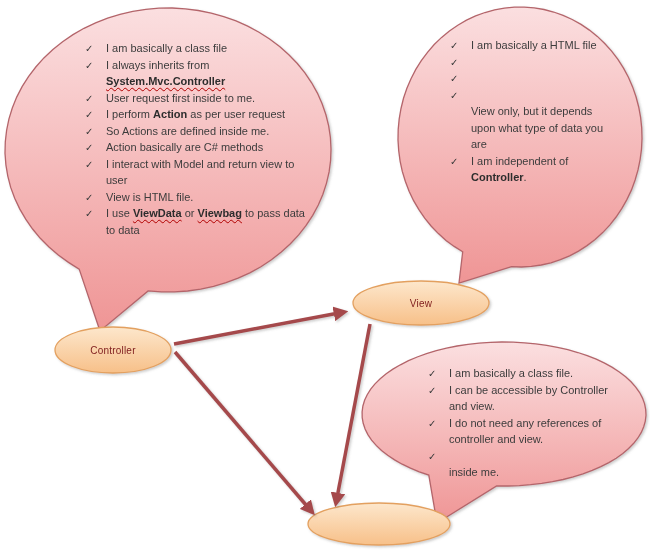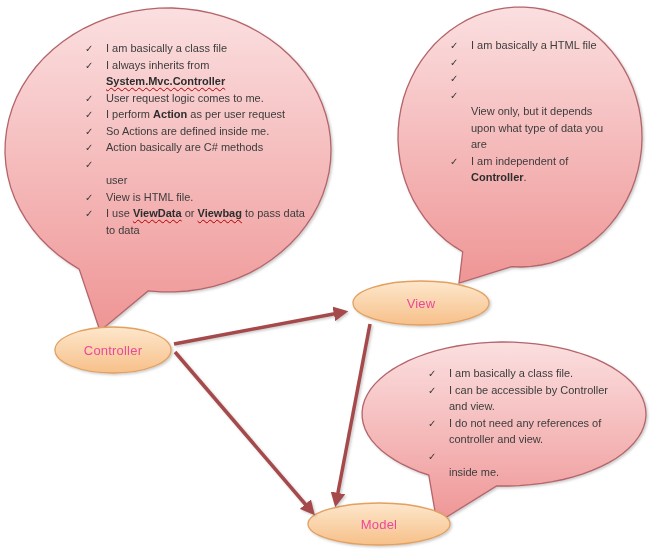--- a/index.html
+++ b/index.html
@@ -9,21 +9,21 @@
   }
   #diagram-svg{position:absolute;left:0;top:0;}
   .list{position:absolute;font-size:11px;line-height:16.5px;color:#3c3c3c;}
   .bullet{display:flex;align-items:flex-start;}
   .check{flex:0 0 21px;font-size:10px;color:#3a3a3a;transform:translateY(1px);}
   .btext{flex:1 1 auto;}
   .b{font-weight:bold;color:#2d2d2d;}
   .u{text-decoration:underline wavy #b00000 1px;text-underline-offset:2px;}
   .node-label{
     position:absolute;display:flex;align-items:center;justify-content:center;
-    font-size:13px;color:#ec4899;letter-spacing:.2px;
+    font-size:10px;color:#7f1d1d;letter-spacing:.2px;
   }
   #controller-label{left:55px;top:327px;width:116px;height:46px;}
   #view-label{left:353px;top:281px;width:136px;height:44px;}
   #model-label{left:308px;top:503px;width:142px;height:42px;}
   #controller-list{left:85px;top:40px;width:238px;}
   #view-list{left:450px;top:37px;width:185px;}
   #model-list{left:428px;top:365px;width:212px;}
 </style>
 </head>
 <body>
@@ -67,37 +67,37 @@
       <div class="bullet">
         <span class="check">✓</span>
         <span class="btext"><span>I am basically a class file</span></span>
       </div>
       <div class="bullet">
         <span class="check">✓</span>
         <span class="btext"><span>I always inherits from</span><br><span class="b u">System.Mvc.Controller</span></span>
       </div>
       <div class="bullet">
         <span class="check">✓</span>
-        <span class="btext"><span>User request logic comes to me.</span></span>
+        <span class="btext"><span>User request first inside to me.</span></span>
       </div>
       <div class="bullet">
         <span class="check">✓</span>
         <span class="btext"><span>I perform </span><span class="b">Action</span><span> as per user request</span></span>
       </div>
       <div class="bullet">
         <span class="check">✓</span>
         <span class="btext"><span>So Actions are defined inside me.</span></span>
       </div>
       <div class="bullet">
         <span class="check">✓</span>
         <span class="btext"><span>Action basically are C# methods</span></span>
       </div>
       <div class="bullet">
         <span class="check">✓</span>
-        <span class="btext"><br><span>user</span></span>
+        <span class="btext"><span>I interact with Model and return view to</span><br><span>user</span></span>
       </div>
       <div class="bullet">
         <span class="check">✓</span>
         <span class="btext"><span>View is HTML file.</span></span>
       </div>
       <div class="bullet">
         <span class="check">✓</span>
         <span class="btext"><span>I use </span><span class="b u">ViewData</span><span> or </span><span class="b u">Viewbag</span><span> to pass data</span><br><span>to data</span></span>
       </div>
     </div>
@@ -135,15 +135,14 @@
         <span class="btext"><span>I do not need any references of</span><br><span>controller and view.</span></span>
       </div>
       <div class="bullet">
         <span class="check">✓</span>
         <span class="btext"><br><span>inside me.</span></span>
       </div>
     </div>
 
   <div id="controller-label" class="node-label">Controller</div>
   <div id="view-label" class="node-label">View</div>
-  <div id="model-label" class="node-label">Model</div>
 
 </div>
 
 </body></html>

